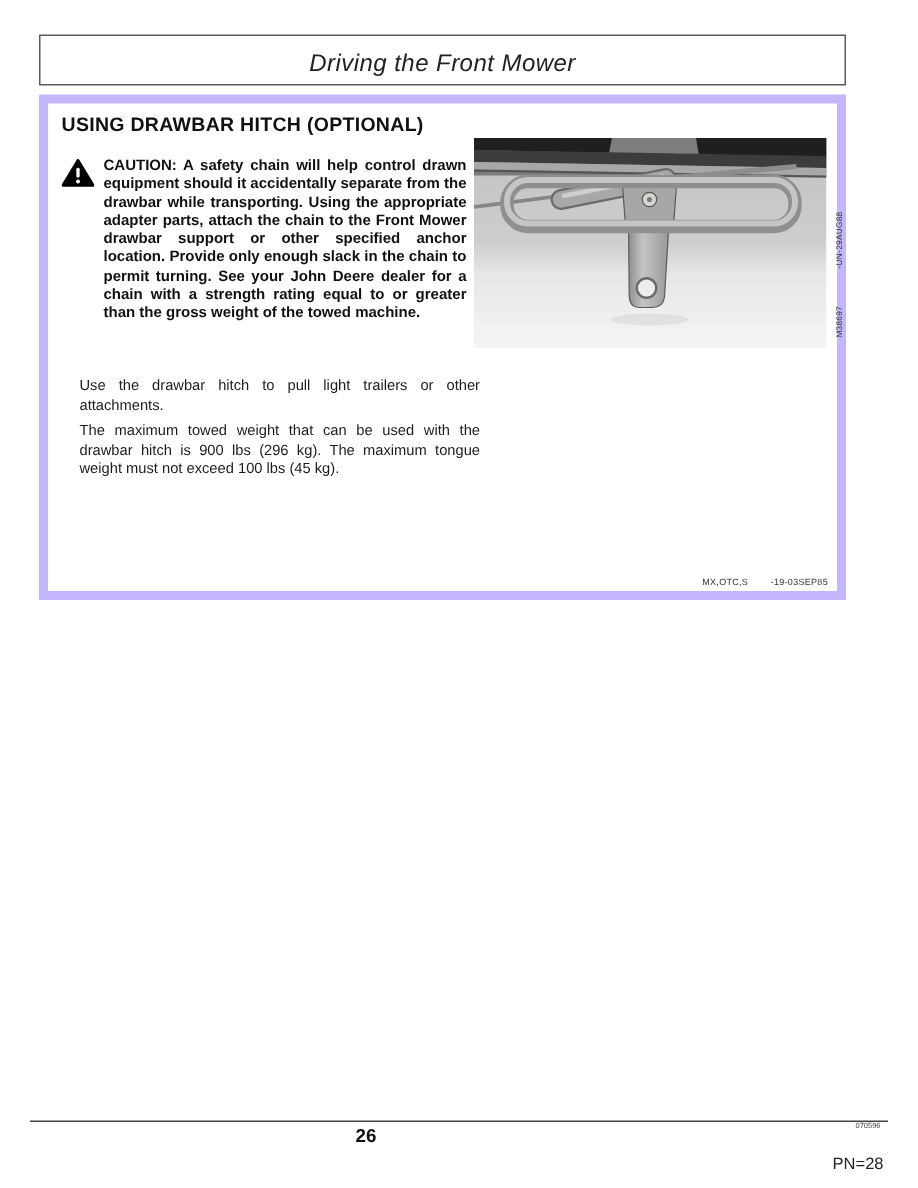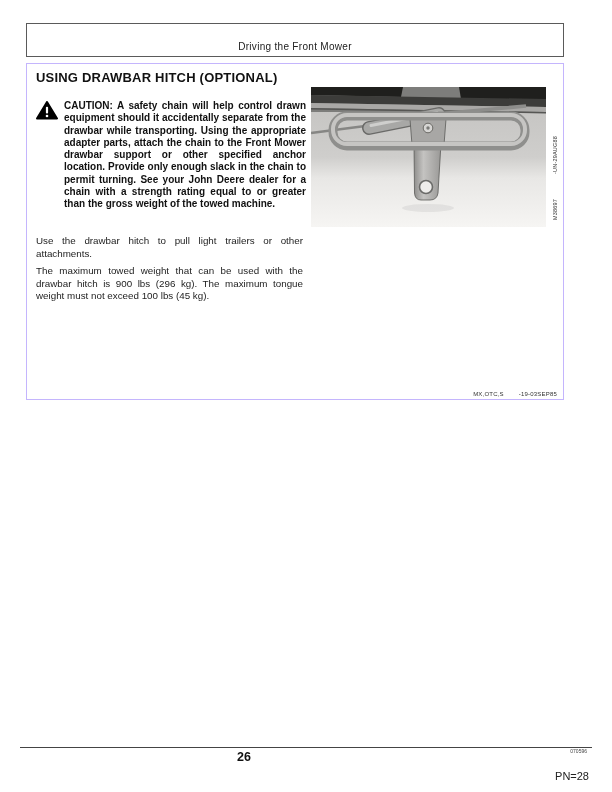--- a/index.html
+++ b/index.html
@@ -7,43 +7,43 @@
     position:relative;width:612px;height:792px;background:#ffffff;
     font-family:"Liberation Sans", sans-serif;color:#1a1a1a;overflow:hidden;
   }
   
   .header-box{
     position:absolute;left:26px;top:23px;width:538px;height:34px;
     border:1px solid #5a5a5a;box-sizing:border-box;
     display:flex;align-items:flex-end;justify-content:center;
   }
   .header-title{
-    font-size:10px;letter-spacing:.3px;
+    font-style:italic;font-size:16px;letter-spacing:.3px;
     padding-bottom:4px;color:#222;
   }
   
   .main-box{
     position:absolute;left:26px;top:63px;width:538px;height:337px;
-    border:1px solid #c4b5fd;box-sizing:border-box;
+    border:6px solid #c4b5fd;box-sizing:border-box;
   }
   .section-title{
     position:absolute;left:9px;top:6px;margin:0;
     font-size:13px;font-weight:bold;letter-spacing:.2px;color:#111;
   }
   .caution{
     position:absolute;left:9px;top:36px;width:270px;padding-left:28px;
     box-sizing:border-box;
   }
   .warn-icon{position:absolute;left:0;top:1px;width:22px;height:19px;}
   .caution-text{
     margin:0;font-size:10px;font-weight:bold;line-height:12.3px;
     text-align:justify;color:#111;
   }
   .body-para{
-    position:absolute;left:9px;width:267px;margin:0;
+    position:absolute;left:9px;width:267px;margin:12px;
     font-size:9.8px;line-height:12.6px;text-align:justify;color:#1c1c1c;
   }
   .para-1{top:171px;}
   .para-2{top:201px;}
   .photo{
     position:absolute;left:284px;top:23px;width:235px;height:140px;
   }
   .photo svg{display:block;}
   .photo-code{
     position:absolute;left:525px;

